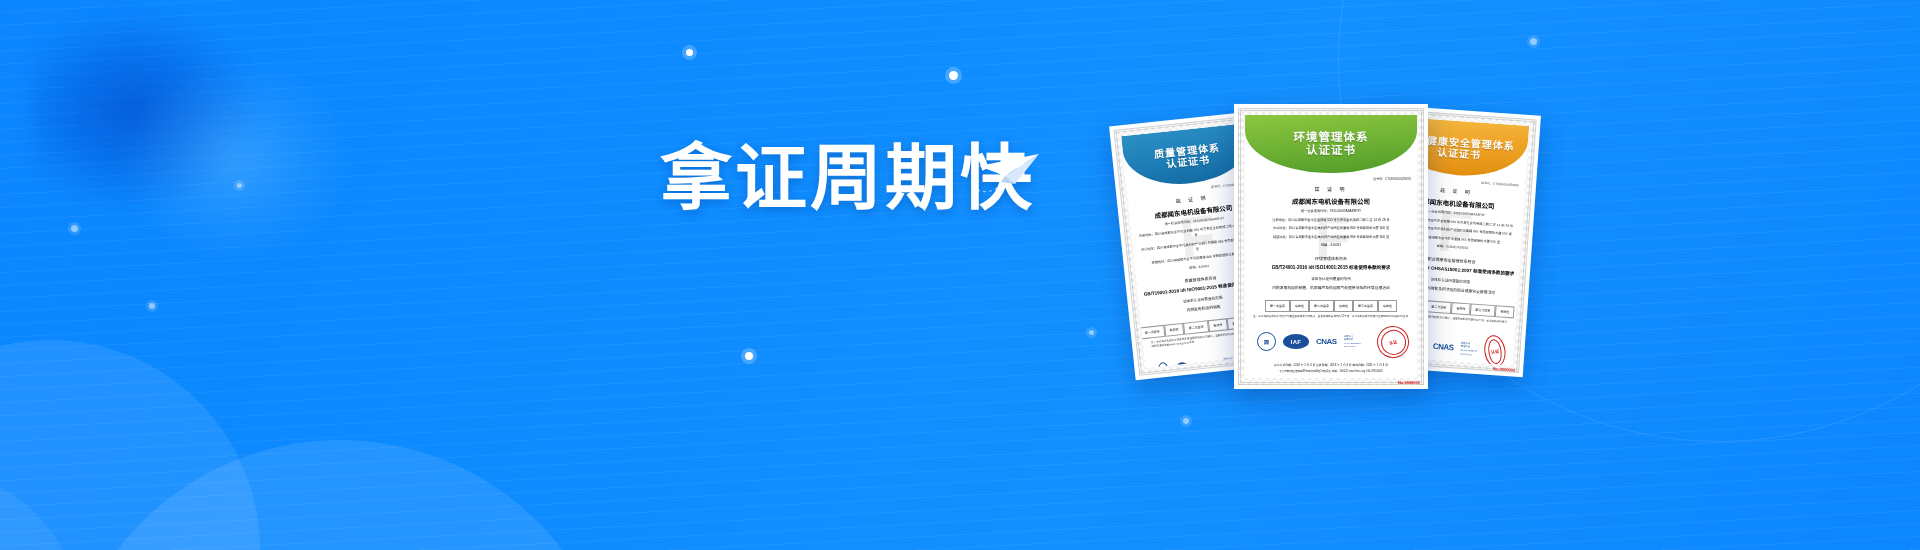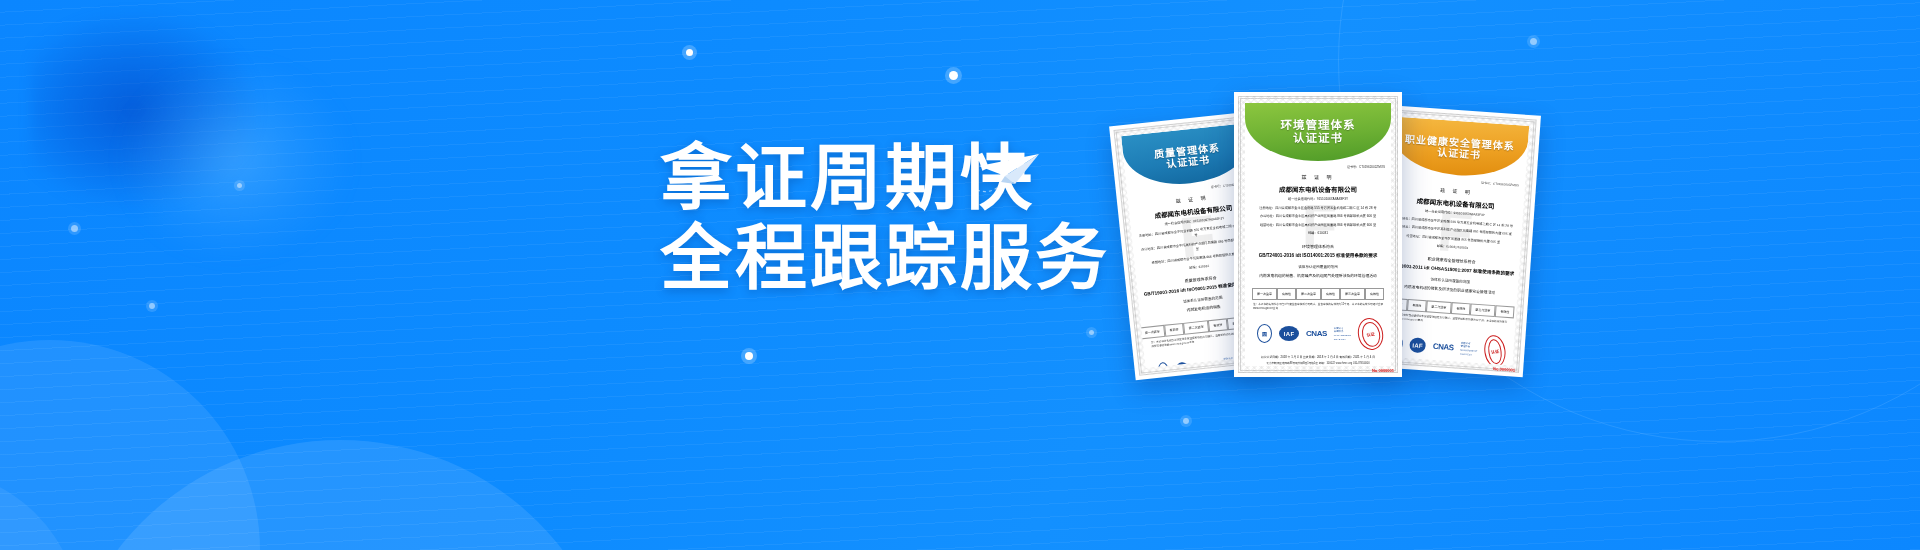--- a/index.html
+++ b/index.html
@@ -169,21 +169,21 @@
     position:absolute;right:8px;bottom:4px;color:#d11;font-size:4px;font-weight:bold;
   }
   
   #cert-quality{
     left:2px;top:118px;width:150px;height:255px;transform:rotate(-6deg);
   }
   #cert-quality .cert-head{background:linear-gradient(175deg,#2a8fc4 0%,#1d7cb5 55%,#12679e 100%);}
   #cert-quality .cert-head .t1{font-size:10px;}
   #cert-quality .cert-head .t2{font-size:10px;}
   #cert-environment{
-    left:114px;top:92px;width:168px;height:285px;transform:rotate(0deg);z-index:3;
+    left:114px;top:104px;width:194px;height:285px;transform:rotate(0deg);z-index:3;
   }
   #cert-environment .cert-head{background:linear-gradient(175deg,#8cc63f 0%,#6cb033 55%,#4e9a27 100%);height:58px;}
   #cert-environment .cert-head .t1{font-size:11.5px;}
   #cert-environment .cert-head .t2{font-size:11.5px;}
   #cert-safety{
     left:254px;top:110px;width:158px;height:262px;transform:rotate(4deg);z-index:2;
   }
   #cert-safety .cert-head{background:linear-gradient(175deg,#f5b841 0%,#eda022 55%,#e08b0c 100%);}
   #cert-safety .cert-head .t1{font-size:10px;}
   #cert-safety .cert-head .t2{font-size:10px;}
@@ -206,21 +206,20 @@
   <div class="dot small faint" style="left:1530px;top:38px;width:7px;height:7px;"></div>
   <div class="dot small faint" style="left:237px;top:183px;width:5px;height:5px;"></div>
   <div class="dot small faint" style="left:71px;top:225px;width:7px;height:7px;"></div>
   <div class="dot small faint" style="left:149px;top:303px;width:6px;height:6px;"></div>
   <div class="dot" style="left:745px;top:352px;width:8px;height:8px;"></div>
   <div class="dot small faint" style="left:1089px;top:330px;width:5px;height:5px;"></div>
   <div class="dot small faint" style="left:1183px;top:418px;width:6px;height:6px;"></div>
 
   <div class="headline">
     <div class="line">拿证周期快</div>
-    <div class="line">全程跟踪服务</div>
   </div>
 
   <svg class="plane" viewBox="0 0 70 52">
     <path d="M4 16 L64 4 L30 26 Z" fill="#ffffff"></path>
     <path d="M30 26 L64 4 L40 34 Z" fill="#d9e9fb"></path>
     <path d="M30 26 L40 34 L26 32 Z" fill="#b9d5f3"></path>
     <path d="M2 40 C12 44 24 40 27 31" fill="none" stroke="rgba(255,255,255,0.55)" stroke-width="1.2" stroke-dasharray="3 3"></path>
   </svg>
 
   <div class="certs">

